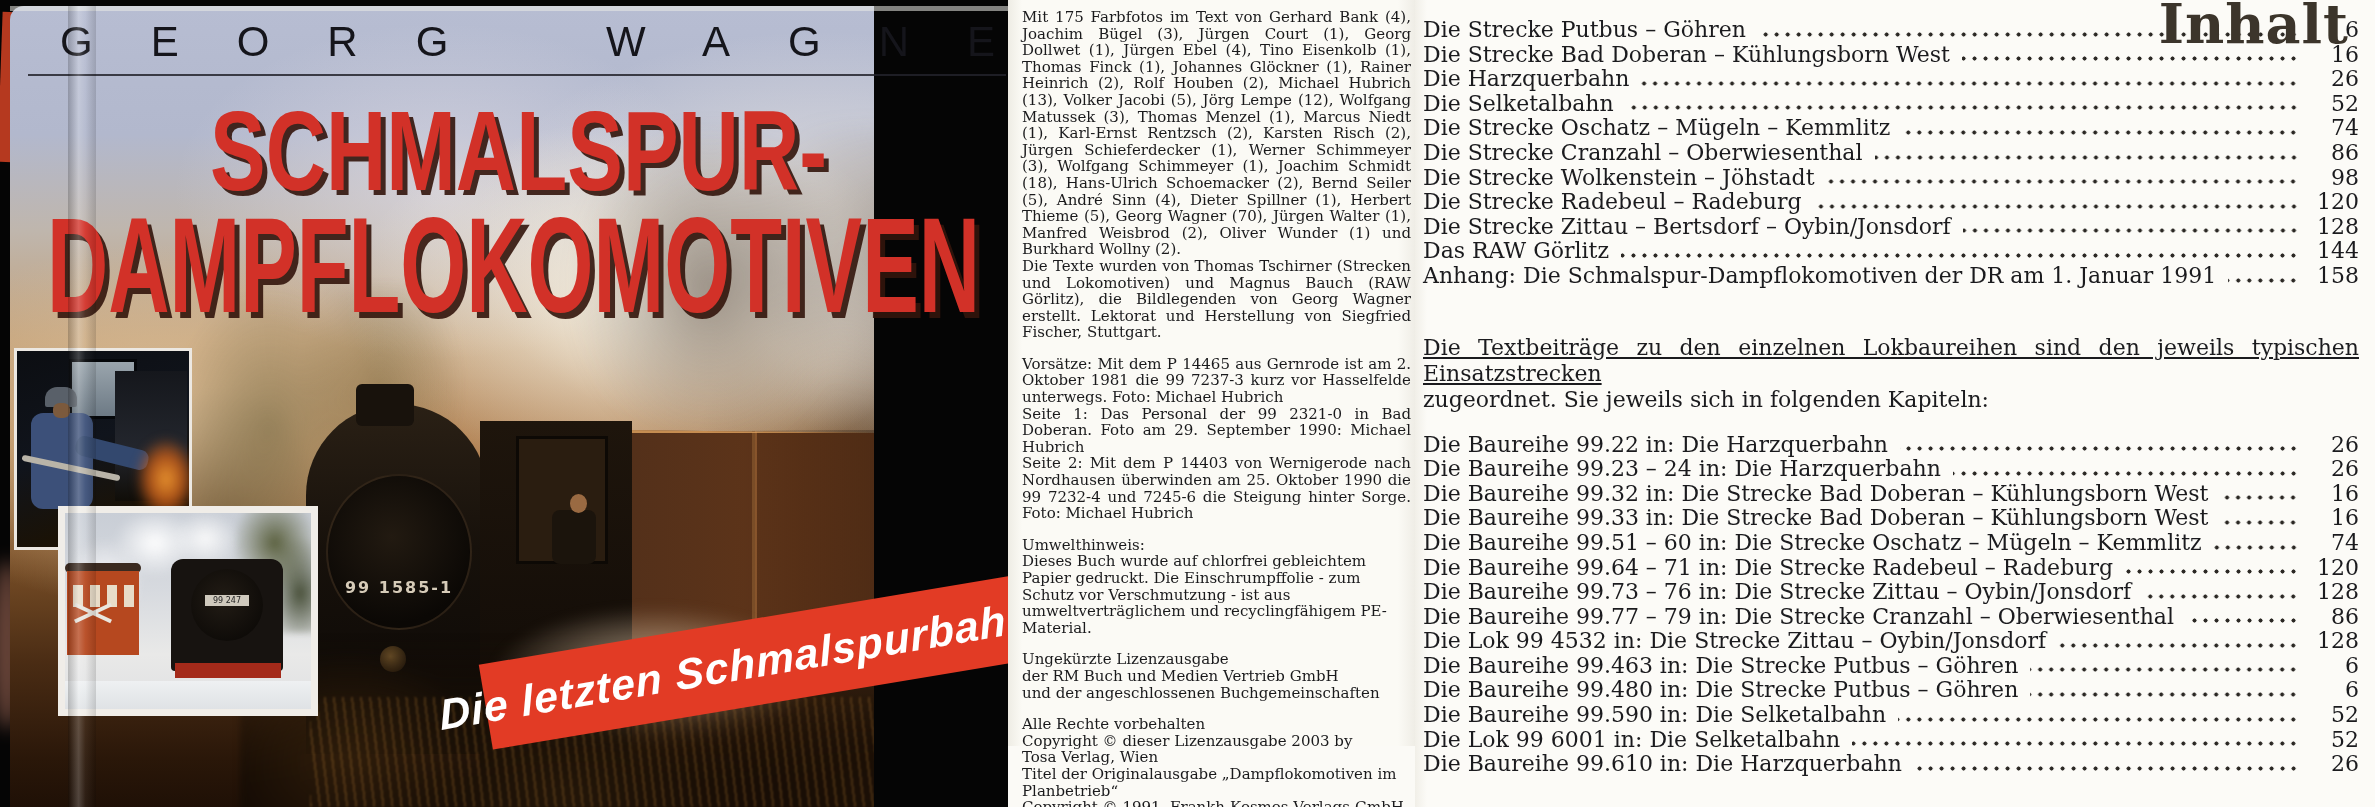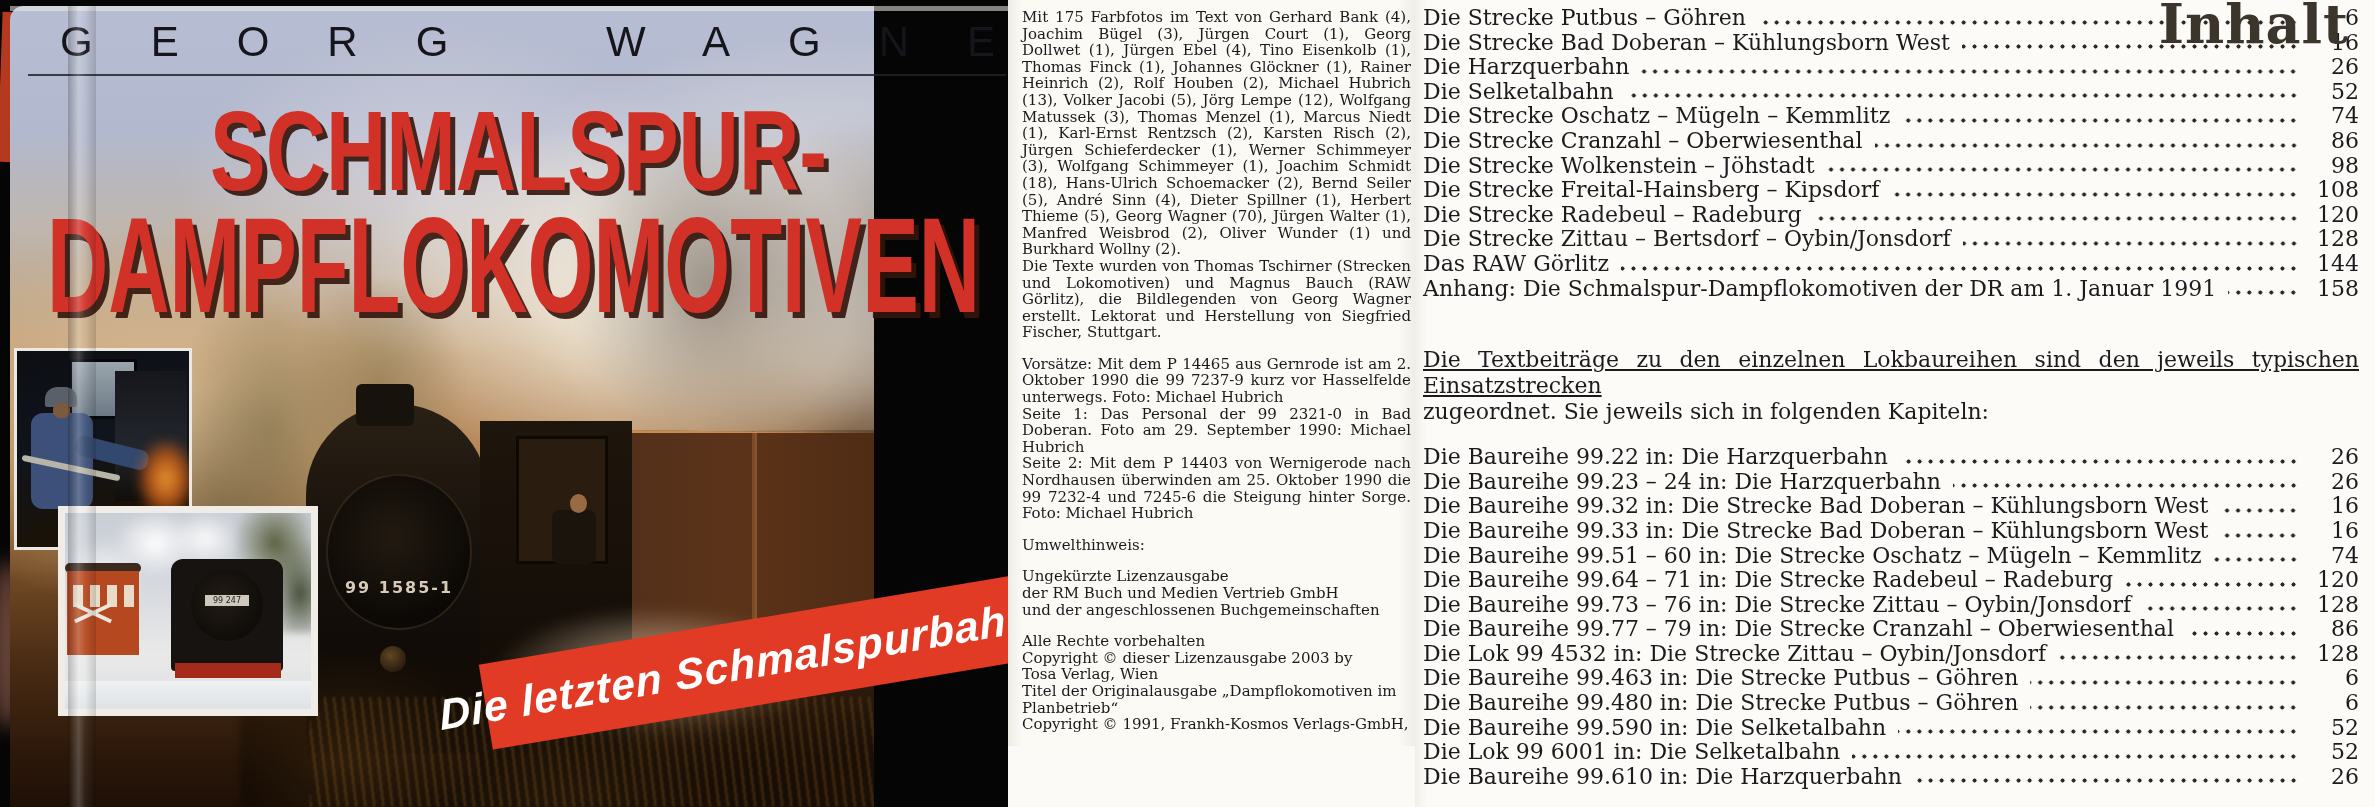--- a/index.html
+++ b/index.html
@@ -129,21 +129,21 @@
   .imprint-col{position:absolute;left:14px;top:9px;width:389px;color:#1a1a1c;
     font-size:15px;line-height:16.6px;}
   .jp{text-align:justify;}
   .lp{text-align:left;}
   .gap{height:15px;}
   
   #page-toc{position:absolute;left:1415px;top:0;width:960px;height:807px;
     background:linear-gradient(90deg,#f1efe8 0,#fcfbf7 12px,#fcfbf7 100%);color:#1b1b1e;}
   .toc-inner{position:absolute;left:8px;top:0;width:936px;}
   .toc-title{position:absolute;right:10px;top:-8px;font-size:54px;font-weight:bold;color:#3c352b;letter-spacing:1px;}
-  .toc-list{margin-top:6px;}
+  .toc-list{margin-top:18px;}
   .toc-list.second{margin-top:20px;}
   .toc-row{display:flex;align-items:baseline;line-height:24.6px;font-size:22px;}
   .toc-label{white-space:nowrap;}
   .toc-dots{flex:1 1 auto;min-width:0;align-self:flex-end;height:7px;margin:0 6px 5px 12px;
     background:radial-gradient(circle, #2b2824 1.8px, rgba(0,0,0,0) 2.3px);
     background-size:11px 7px;background-repeat:repeat-x;background-position:right center;}
   .toc-page-num{min-width:54px;text-align:right;white-space:nowrap;}
   .toc-note{margin-top:46px;margin-bottom:12px;font-size:22px;line-height:26px;}
   .toc-note .l1{text-align:justify;text-align-last:justify;text-decoration:underline;}
 </style>
@@ -218,25 +218,26 @@
   <div class="banner">
     <span>Die letzten Schmalspurbahnen</span>
   </div>
 </div>
 
 <div id="page-imprint">
   <div class="imprint-col">
     <div class="jp">Mit 175 Farbfotos im Text von Gerhard Bank (4), Joachim Bügel (3), Jürgen Court (1), Georg Dollwet (1), Jürgen Ebel (4), Tino Eisenkolb (1), Thomas Finck (1), Johannes Glöckner (1), Rainer Heinrich (2), Rolf Houben (2), Michael Hubrich (13), Volker Jacobi (5), Jörg Lempe (12), Wolfgang Matussek (3), Thomas Menzel (1), Marcus Niedt (1), Karl-Ernst Rentzsch (2), Karsten Risch (2), Jürgen Schieferdecker (1), Werner Schimmeyer (3), Wolfgang Schimmeyer (1), Joachim Schmidt (18), Hans-Ulrich Schoemacker (2), Bernd Seiler (5), André Sinn (4), Dieter Spillner (1), Herbert Thieme (5), Georg Wagner (70), Jürgen Walter (1), Manfred Weisbrod (2), Oliver Wunder (1) und Burkhard Wollny (2).</div>
     <div class="jp">Die Texte wurden von Thomas Tschirner (Strecken und Lokomotiven) und Magnus Bauch (RAW Görlitz), die Bildlegenden von Georg Wagner erstellt. Lektorat und Herstellung von Siegfried Fischer, Stuttgart.</div>
     <div class="gap"></div>
-    <div class="jp">Vorsätze: Mit dem P 14465 aus Gernrode ist am 2. Oktober 1990 die 99 7237-9 kurz vor Hasselfelde unterwegs. Foto: Michael Hubrich</div>
+    <div class="jp">Vorsätze: Mit dem P 14465 aus Gernrode ist am 2. Oktober 1981 die 99 7237-3 kurz vor Hasselfelde unterwegs. Foto: Michael Hubrich</div>
     <div class="jp">Seite 1: Das Personal der 99 2321-0 in Bad Doberan. Foto am 29. September 1990: Michael Hubrich</div>
     <div class="jp">Seite 2: Mit dem P 14403 von Wernigerode nach Nordhausen überwinden am 25. Oktober 1990 die 99 7232-4 und 7245-6 die Steigung hinter Sorge. Foto: Michael Hubrich</div>
     <div class="gap"></div>
     <div class="lp">Umwelthinweis:</div>
+    <div class="lp">Dieses Buch wurde auf chlorfrei gebleichtem Papier gedruckt. Die Einschrumpffolie - zum Schutz vor Verschmutzung - ist aus umweltverträglichem und recyclingfähigem PE-Material.</div>
     <div class="gap"></div>
 
     <div>
       
     </div>
     <div id="lizenz-lines">
         <div class="lp">Ungekürzte Lizenzausgabe</div>
         <div class="lp">der RM Buch und Medien Vertrieb GmbH</div>
         <div class="lp">und der angeschlossenen Buchgemeinschaften</div>
       </div>
@@ -294,25 +295,20 @@
           <span class="toc-dots"></span>
           <span class="toc-page-num">86</span>
         </div>
 
         <div class="toc-row">
           <span class="toc-label">Die Strecke Wolkenstein – Jöhstadt</span>
           <span class="toc-dots"></span>
           <span class="toc-page-num">98</span>
         </div>
 
-        <div class="toc-row">
-          <span class="toc-label">Die Strecke Freital-Hainsberg – Kipsdorf</span>
-          <span class="toc-dots"></span>
-          <span class="toc-page-num">108</span>
-        </div>
 
         <div class="toc-row">
           <span class="toc-label">Die Strecke Radebeul – Radeburg</span>
           <span class="toc-dots"></span>
           <span class="toc-page-num">120</span>
         </div>
 
         <div class="toc-row">
           <span class="toc-label">Die Strecke Zittau – Bertsdorf – Oybin/Jonsdorf</span>
           <span class="toc-dots"></span>

